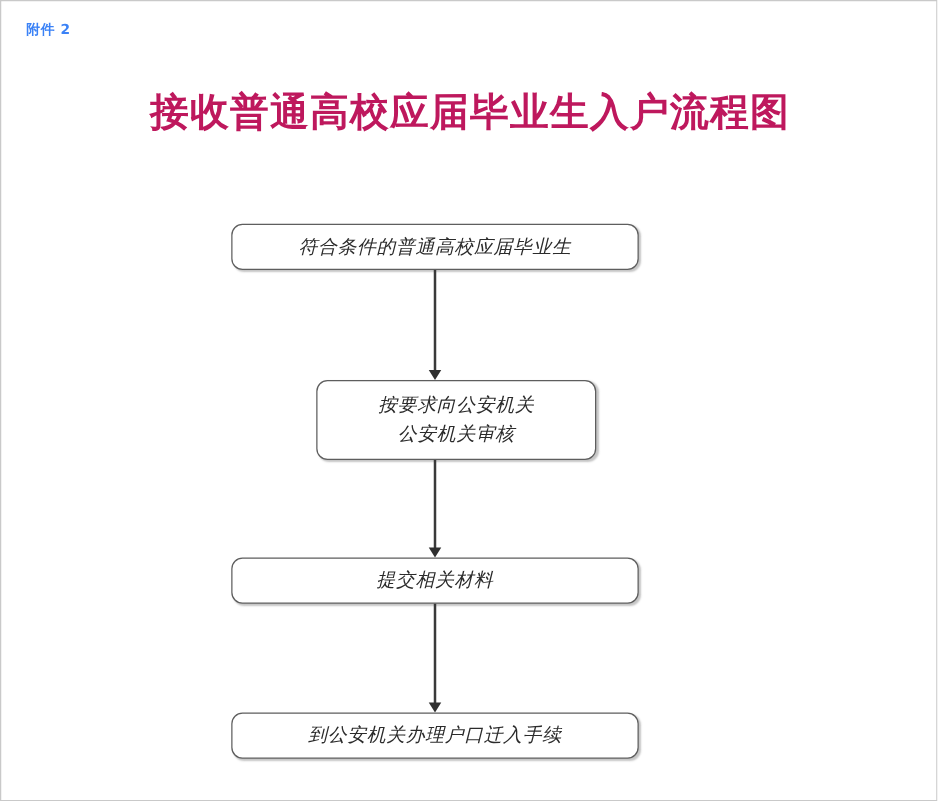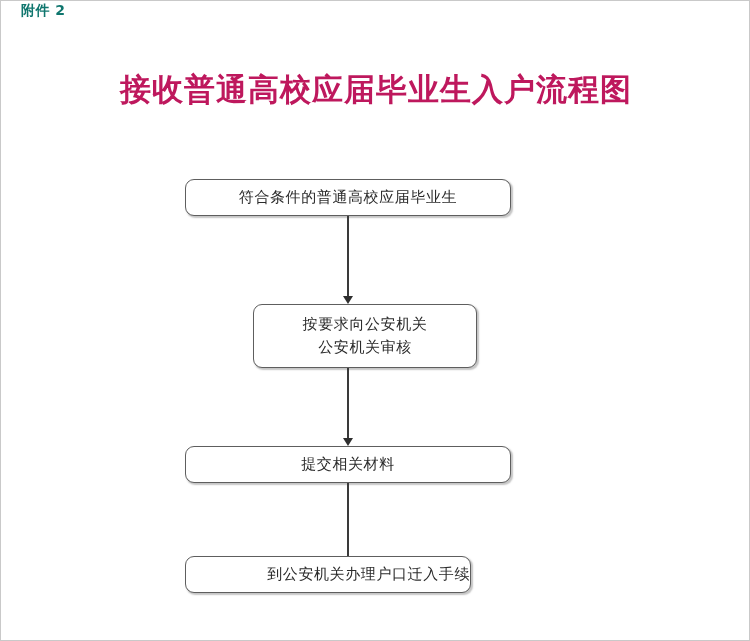--- a/index.html
+++ b/index.html
@@ -19,25 +19,25 @@
     background: #ffffff;
     border: 1px solid #c9c9c9;
     box-sizing: border-box;
     overflow: hidden;
   }
 
   
   .attachment-label {
     position: absolute;
     left: 20px;
-    top: 1px;
+    top: 15px;
     font-family: "DejaVu Sans", "Liberation Sans", sans-serif;
-    font-size: 14px;
+    font-size: 11px;
     font-weight: bold;
-    color: #0f766e;
+    color: #3b82f6;
     letter-spacing: 0.5px;
     white-space: nowrap;
   }
 
   
   .doc-title {
     position: absolute;
     left: 0;
     top: 68px;
     width: 750px;
@@ -76,23 +76,23 @@
     color: #2b2b2b;
     line-height: 1.55;
     letter-spacing: 0.6px;
     text-align: center;
     white-space: nowrap;
   }
 
   .flow-box.box-start  { left: 184px; top: 178px; width: 326px; height: 37px; }
   .flow-box.box-submit { left: 252px; top: 303px; width: 224px; height: 64px; }
   .flow-box.box-review { left: 184px; top: 445px; width: 326px; height: 37px; }
-  .flow-box.box-final  { left: 184px; top: 555px; width: 286px; height: 37px; align-items: flex-end; }
+  .flow-box.box-final  { left: 184px; top: 569px; width: 326px; height: 37px; }
 
-  .box-line { display: block; }
+  .box-line { display: block; font-style: italic; }
 
   
   .connector {
     position: absolute;
     width: 14px;
   }
 
   .connector .stem {
     position: absolute;
     left: 6px;

